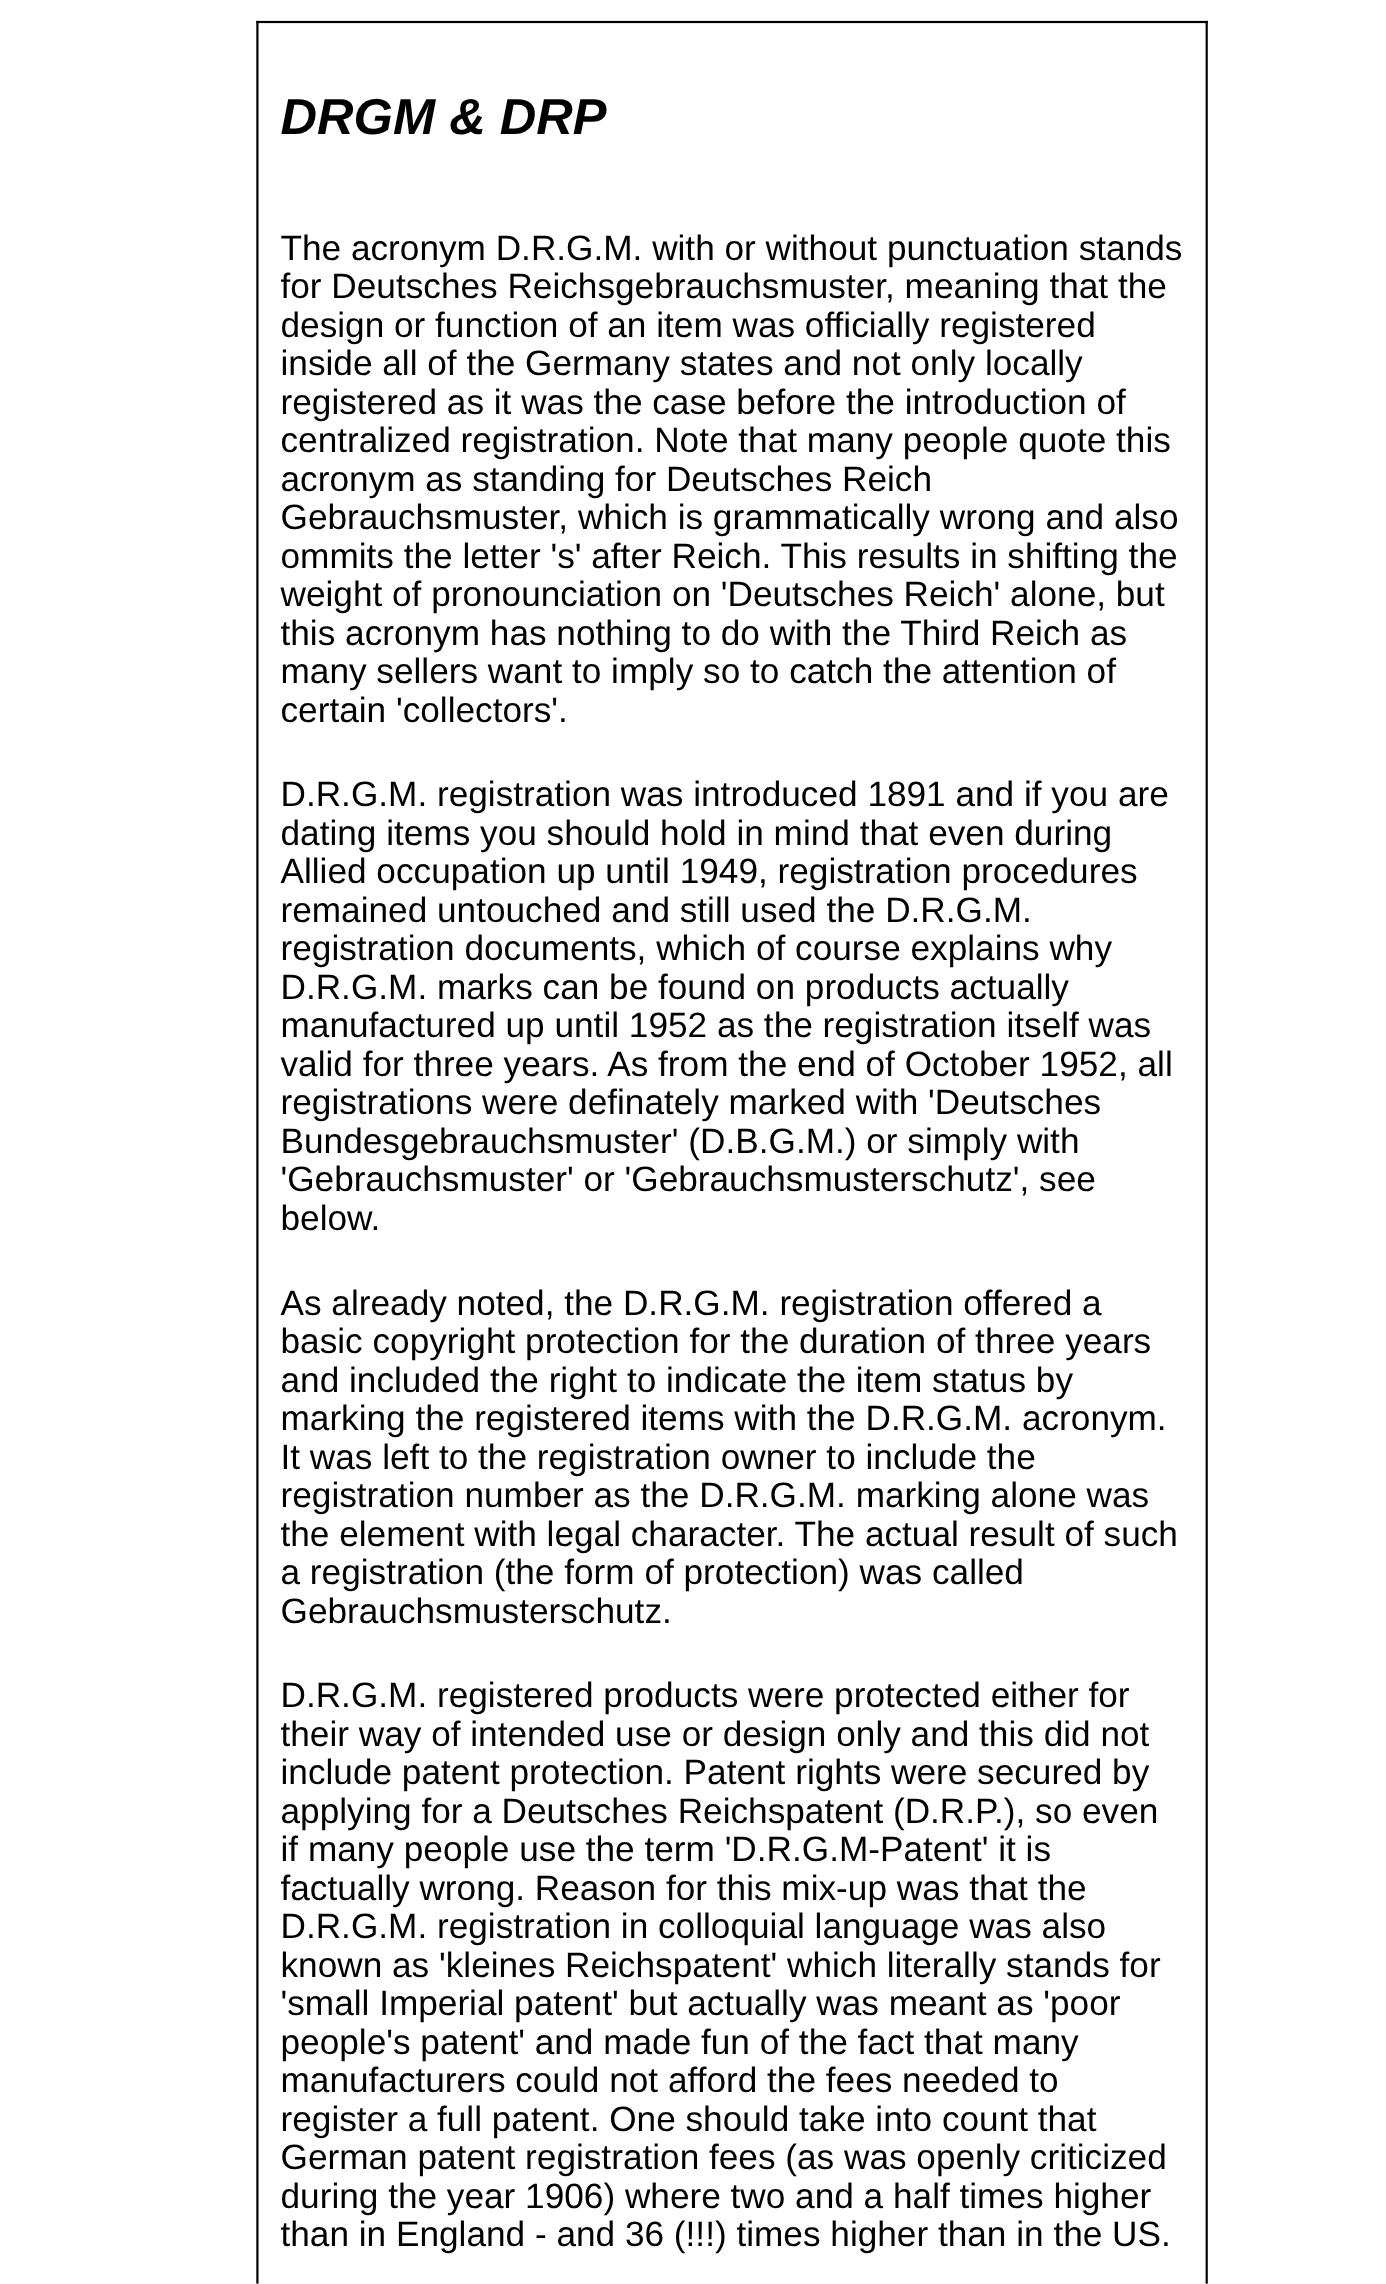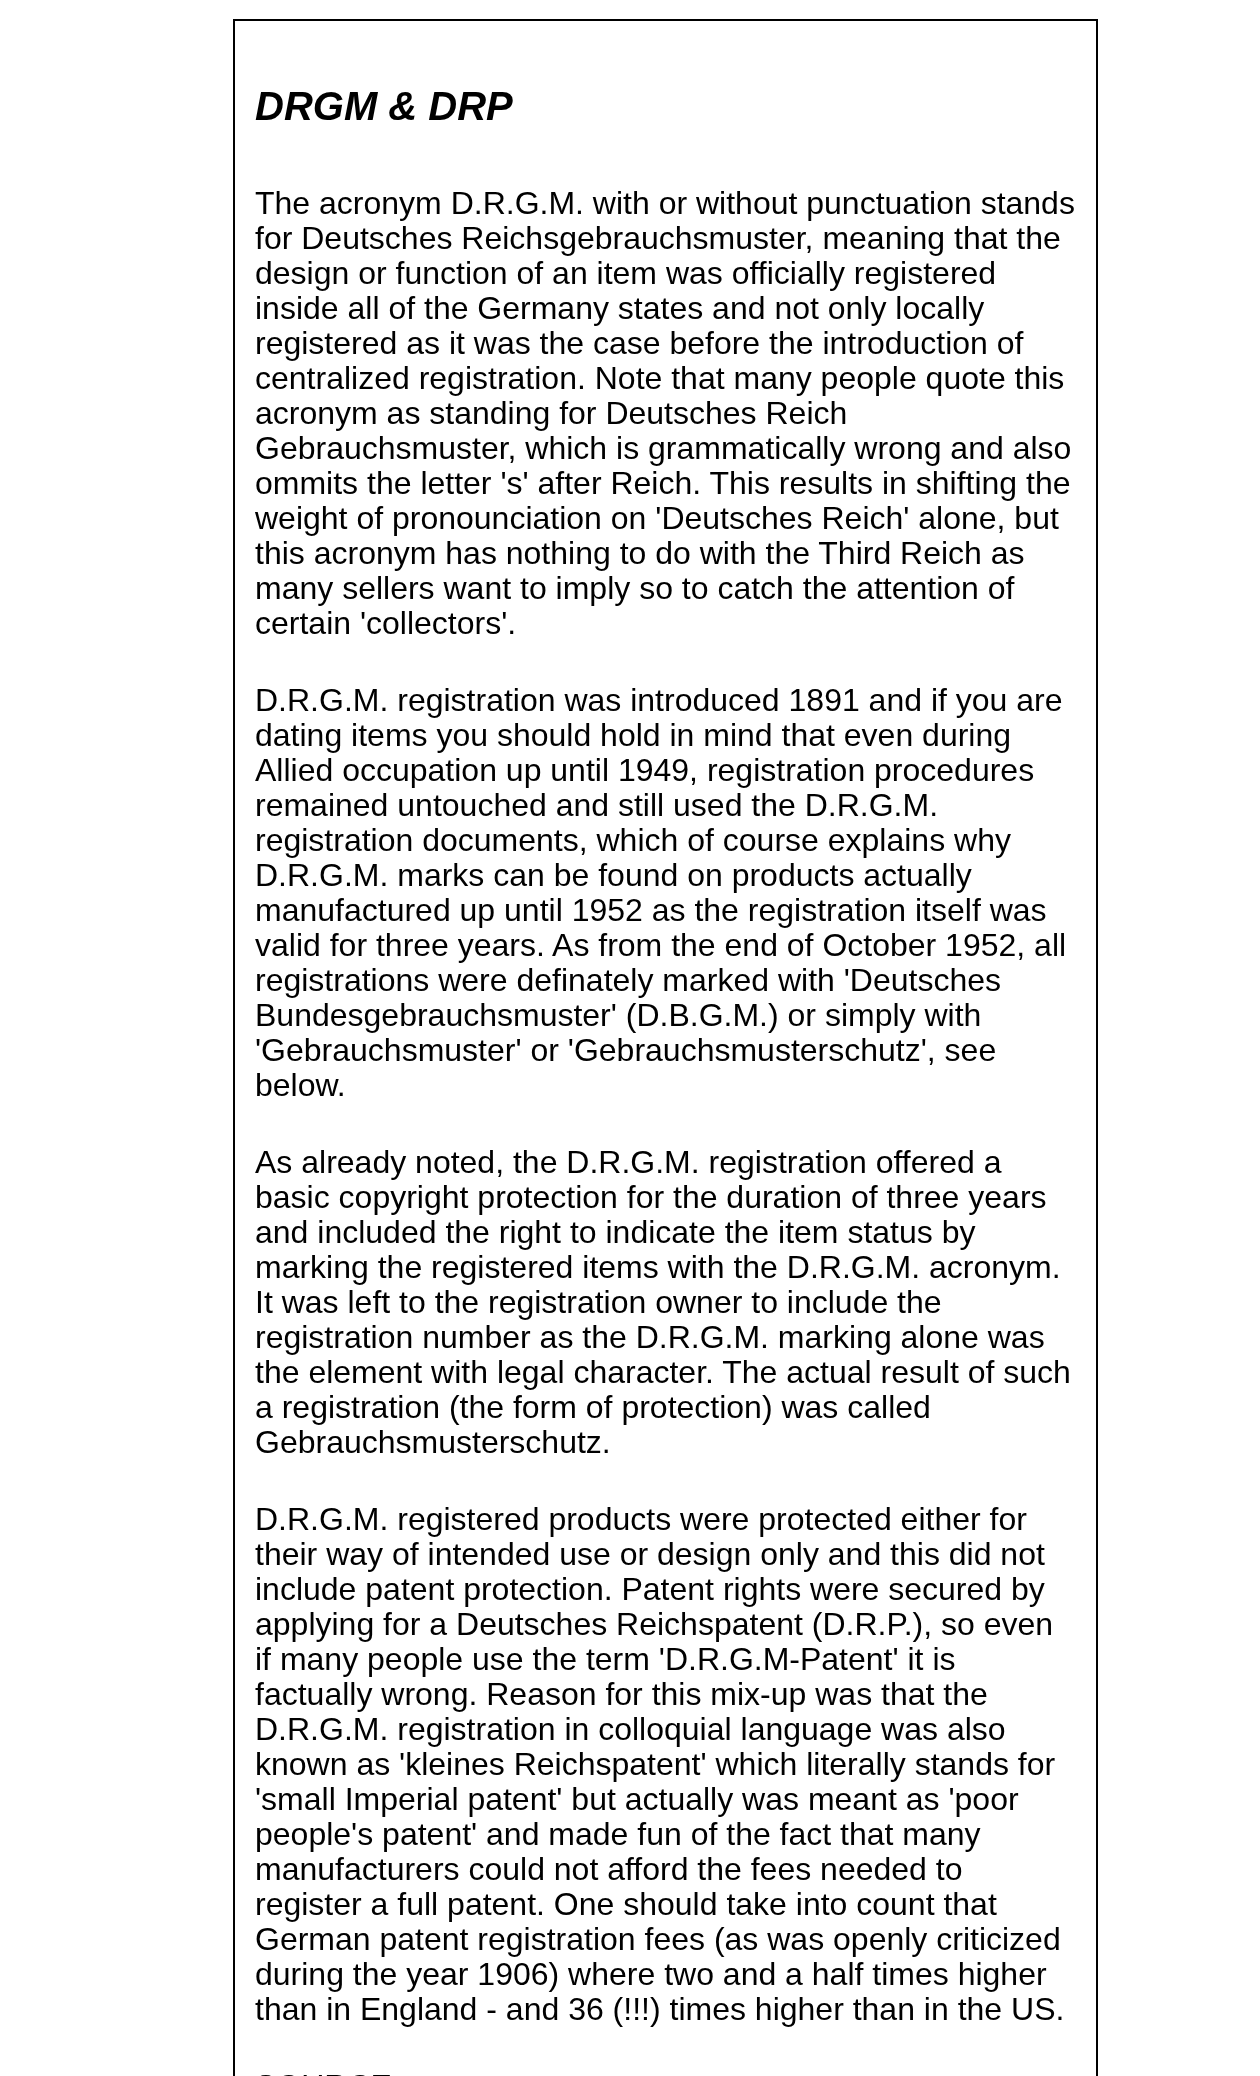--- a/index.html
+++ b/index.html
@@ -18,22 +18,22 @@
     width: 865px;
     height: 2057px;
     border: 2px solid #000000;
     border-bottom: none;
     padding-left: 20px;
     overflow: visible;
     background: #ffffff;
   }
   .page-title {
     margin-top: 59px;
-    margin-bottom: 53px;
-    font-size: 40px;
+    margin-bottom: 75px;
+    font-size: 46px;
     line-height: 53px;
     font-weight: bold;
     font-style: italic;
     letter-spacing: 0;
     white-space: pre;
   }
   .body-para {
     font-size: 32px;
     line-height: 35px;
     margin: 0 0 42px 0;

